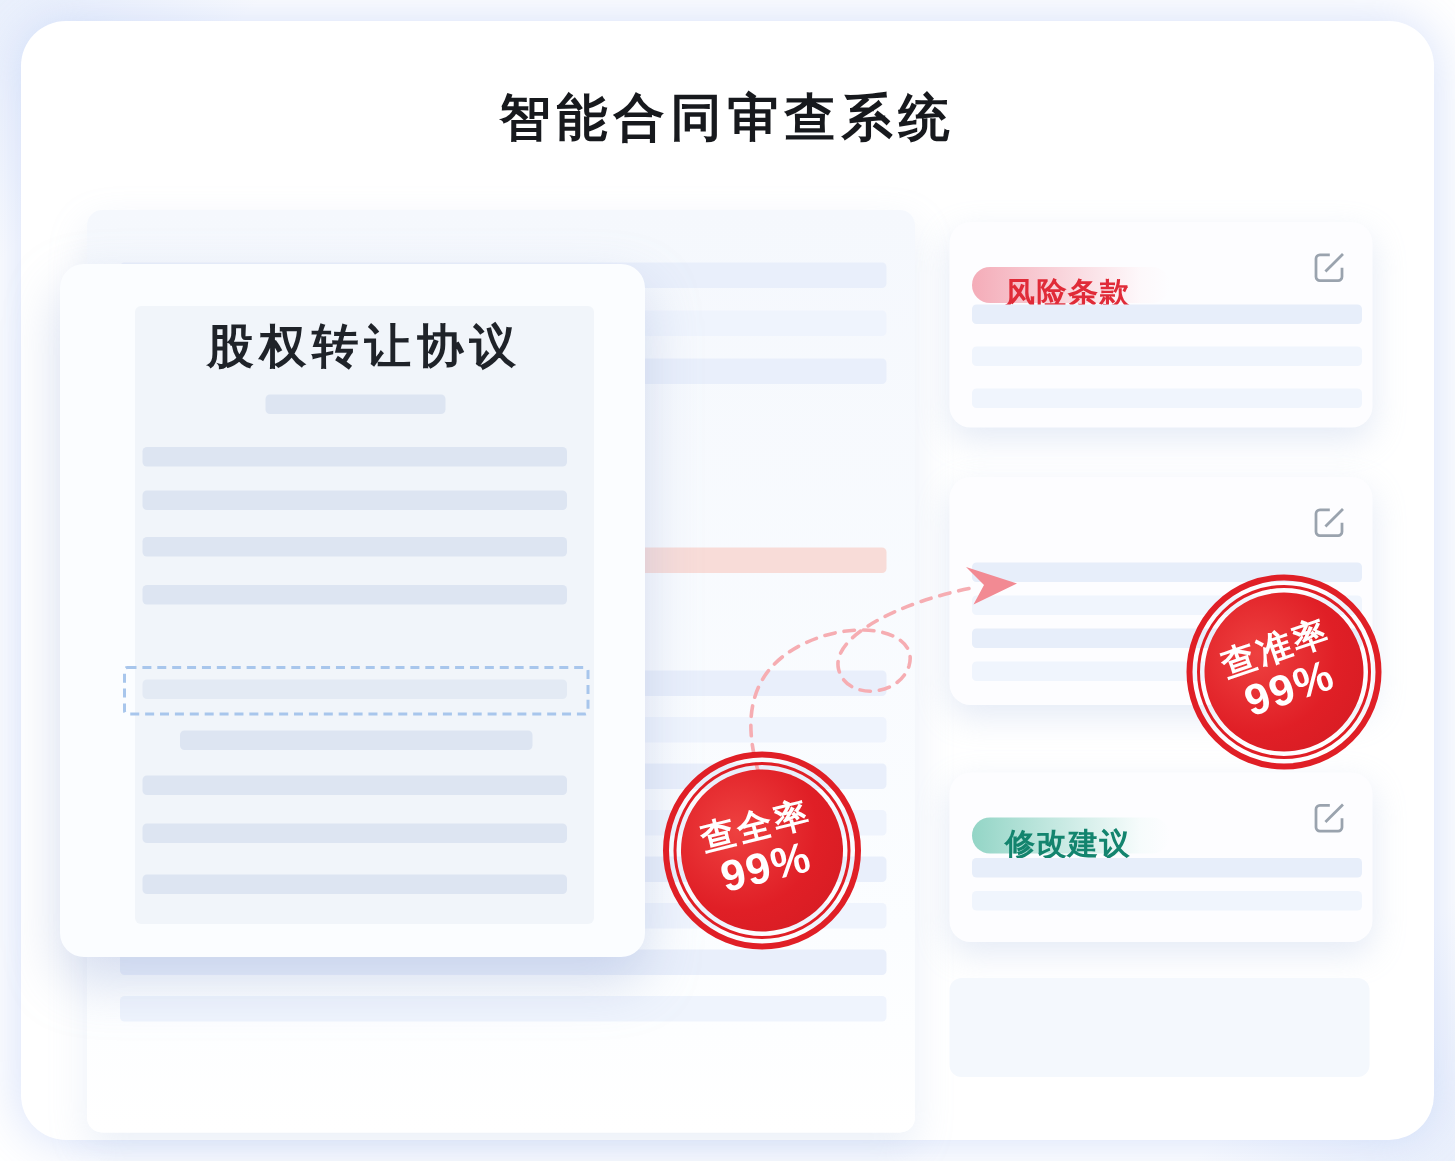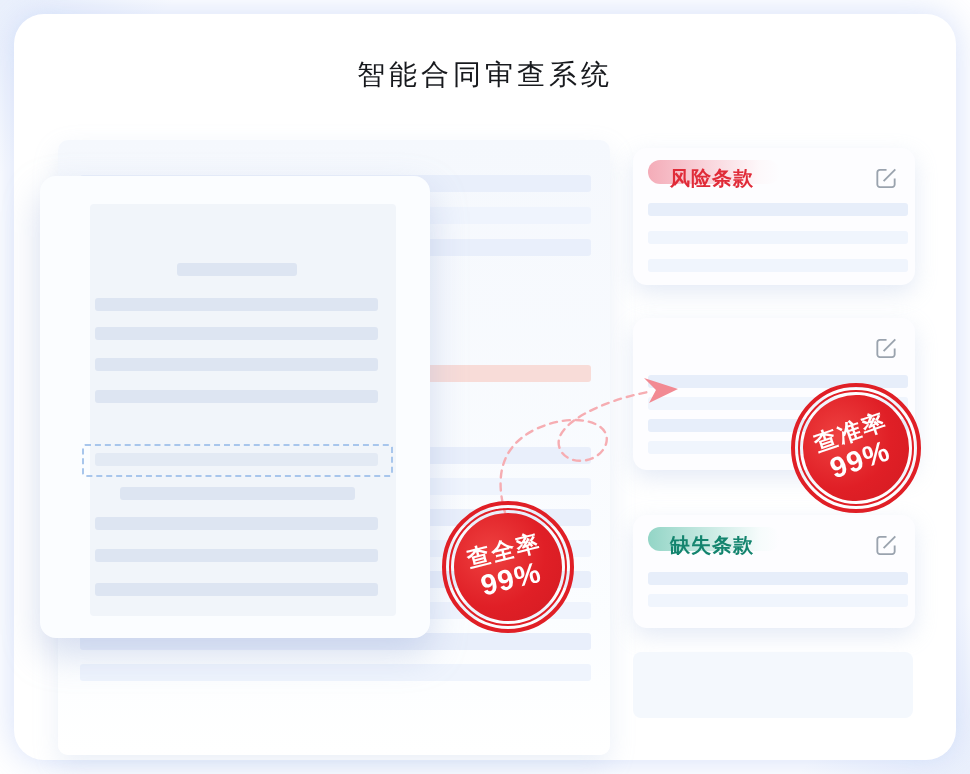--- a/index.html
+++ b/index.html
@@ -8,21 +8,21 @@
     font-family:"Liberation Sans","DejaVu Sans",sans-serif;
     background:linear-gradient(135deg,#eaf0fc 0%,#ffffff 10%,#ffffff 90%,#eaf0fc 100%);
   }
   .page{
     position:absolute;left:14px;top:14px;right:14px;bottom:14px;
     background:#ffffff;border-radius:30px;
     box-shadow:0 0 34px rgba(110,145,235,.30);
   }
   .app-title{
     position:absolute;left:0;top:56px;width:100%;text-align:center;
-    font-size:28px;font-weight:400;letter-spacing:4px;color:#17191d;
+    font-size:34px;font-weight:700;letter-spacing:4px;color:#17191d;
   }
   
   .back-doc{
     position:absolute;left:58px;top:140px;width:552px;height:615px;
     background:linear-gradient(180deg,#f5f8fd 0%,#fbfdff 78%,#ffffff 100%);
     border-radius:10px;box-shadow:0 10px 26px rgba(165,185,225,.22);
   }
   .doc-row{position:absolute;left:22px;width:511px;height:17px;border-radius:3px;background:#e9effb;}
   .doc-row.lt{background:#eff4fd;}
   .doc-row.red{background:#f8dcd8;}
@@ -41,21 +41,21 @@
   .selection-box{
     position:absolute;left:42px;top:268px;width:311px;height:33px;
     border:2px dashed #a8c6ec;border-radius:3px;box-sizing:border-box;background:transparent;
   }
   
   .a-card{
     position:absolute;left:633px;width:282px;background:#fdfdff;border-radius:14px;
     box-shadow:0 8px 22px rgba(170,190,225,.30);
   }
   .pill{
-    position:absolute;left:15px;top:12px;height:24px;line-height:36px;
+    position:absolute;left:15px;top:30px;height:24px;line-height:36px;
     padding:0 26px 0 22px;border-radius:18px;font-size:20px;font-weight:700;letter-spacing:1px;
   }
   .pill.risk{background:linear-gradient(90deg,#f4acb8 0%,rgba(255,235,238,.25) 85%,rgba(255,255,255,0) 100%);color:#e02b38;}
   .pill.missing{background:linear-gradient(90deg,#f8dc95 0%,rgba(255,247,224,.25) 85%,rgba(255,255,255,0) 100%);color:#ad8a2e;}
   .pill.suggest{background:linear-gradient(90deg,#93d5c6 0%,rgba(228,248,243,.25) 85%,rgba(255,255,255,0) 100%);color:#13846e;}
   .edit-btn{position:absolute;right:16px;top:17px;width:26px;height:26px;cursor:pointer;background:none;border:none;padding:0;}
   .a-line{position:absolute;left:15px;width:260px;height:13px;border-radius:3px;background:#e7eefa;}
   .a-line.lt{background:#f0f5fd;}
   .br-panel{position:absolute;left:633px;top:652px;width:280px;height:66px;background:#f4f8fd;border-radius:8px;}
   
@@ -91,20 +91,21 @@
     <div class="doc-row" style="top:369px;"></div>
     <div class="doc-row lt" style="top:400px;"></div>
     <div class="doc-row" style="top:431px;"></div>
     <div class="doc-row lt" style="top:462px;"></div>
     <div class="doc-row" style="top:493px;"></div>
     <div class="doc-row lt" style="top:524px;"></div>
   </div>
 
   <div class="front-card">
     <div class="front-inner"></div>
+    <div class="contract-title">股权转让协议</div>
     <div class="fc-bar" style="left:137px;top:87px;width:120px;"></div>
     <div class="fc-bar" style="left:55px;top:122px;width:283px;"></div>
     <div class="fc-bar" style="left:55px;top:151px;width:283px;"></div>
     <div class="fc-bar" style="left:55px;top:182px;width:283px;"></div>
     <div class="fc-bar" style="left:55px;top:214px;width:283px;"></div>
     <div class="selection-box"></div>
     <div class="fc-bar" style="left:55px;top:277px;width:283px;background:#e3eaf4;"></div>
     <div class="fc-bar" style="left:80px;top:311px;width:235px;"></div>
     <div class="fc-bar" style="left:55px;top:341px;width:283px;"></div>
     <div class="fc-bar" style="left:55px;top:373px;width:283px;"></div>
@@ -131,21 +132,21 @@
         <path d="M9.8 14.8 L20.6 4" fill="none" stroke="#9aa3ae" stroke-width="1.7"></path>
       </svg>
     </button>
     <div class="a-line" style="top:57px;"></div>
     <div class="a-line lt" style="top:79px;"></div>
     <div class="a-line" style="top:101px;"></div>
     <div class="a-line lt" style="top:123px;"></div>
   </div>
 
   <div class="a-card" style="top:515px;height:113px;">
-    <div class="pill suggest">缺失条款</div>
+    <div class="pill suggest">修改建议</div>
     <button class="edit-btn">
       <svg viewBox="0 0 24 24" width="26" height="26">
         <path d="M20 12.5 V18 a2.4 2.4 0 0 1 -2.4 2.4 H6.4 A2.4 2.4 0 0 1 4 18 V6.9 a2.4 2.4 0 0 1 2.4 -2.4 H12.5" fill="none" stroke="#9aa3ae" stroke-width="1.7"></path>
         <path d="M9.8 14.8 L20.6 4" fill="none" stroke="#9aa3ae" stroke-width="1.7"></path>
       </svg>
     </button>
     <div class="a-line" style="top:57px;"></div>
     <div class="a-line lt" style="top:79px;"></div>
   </div>
 

